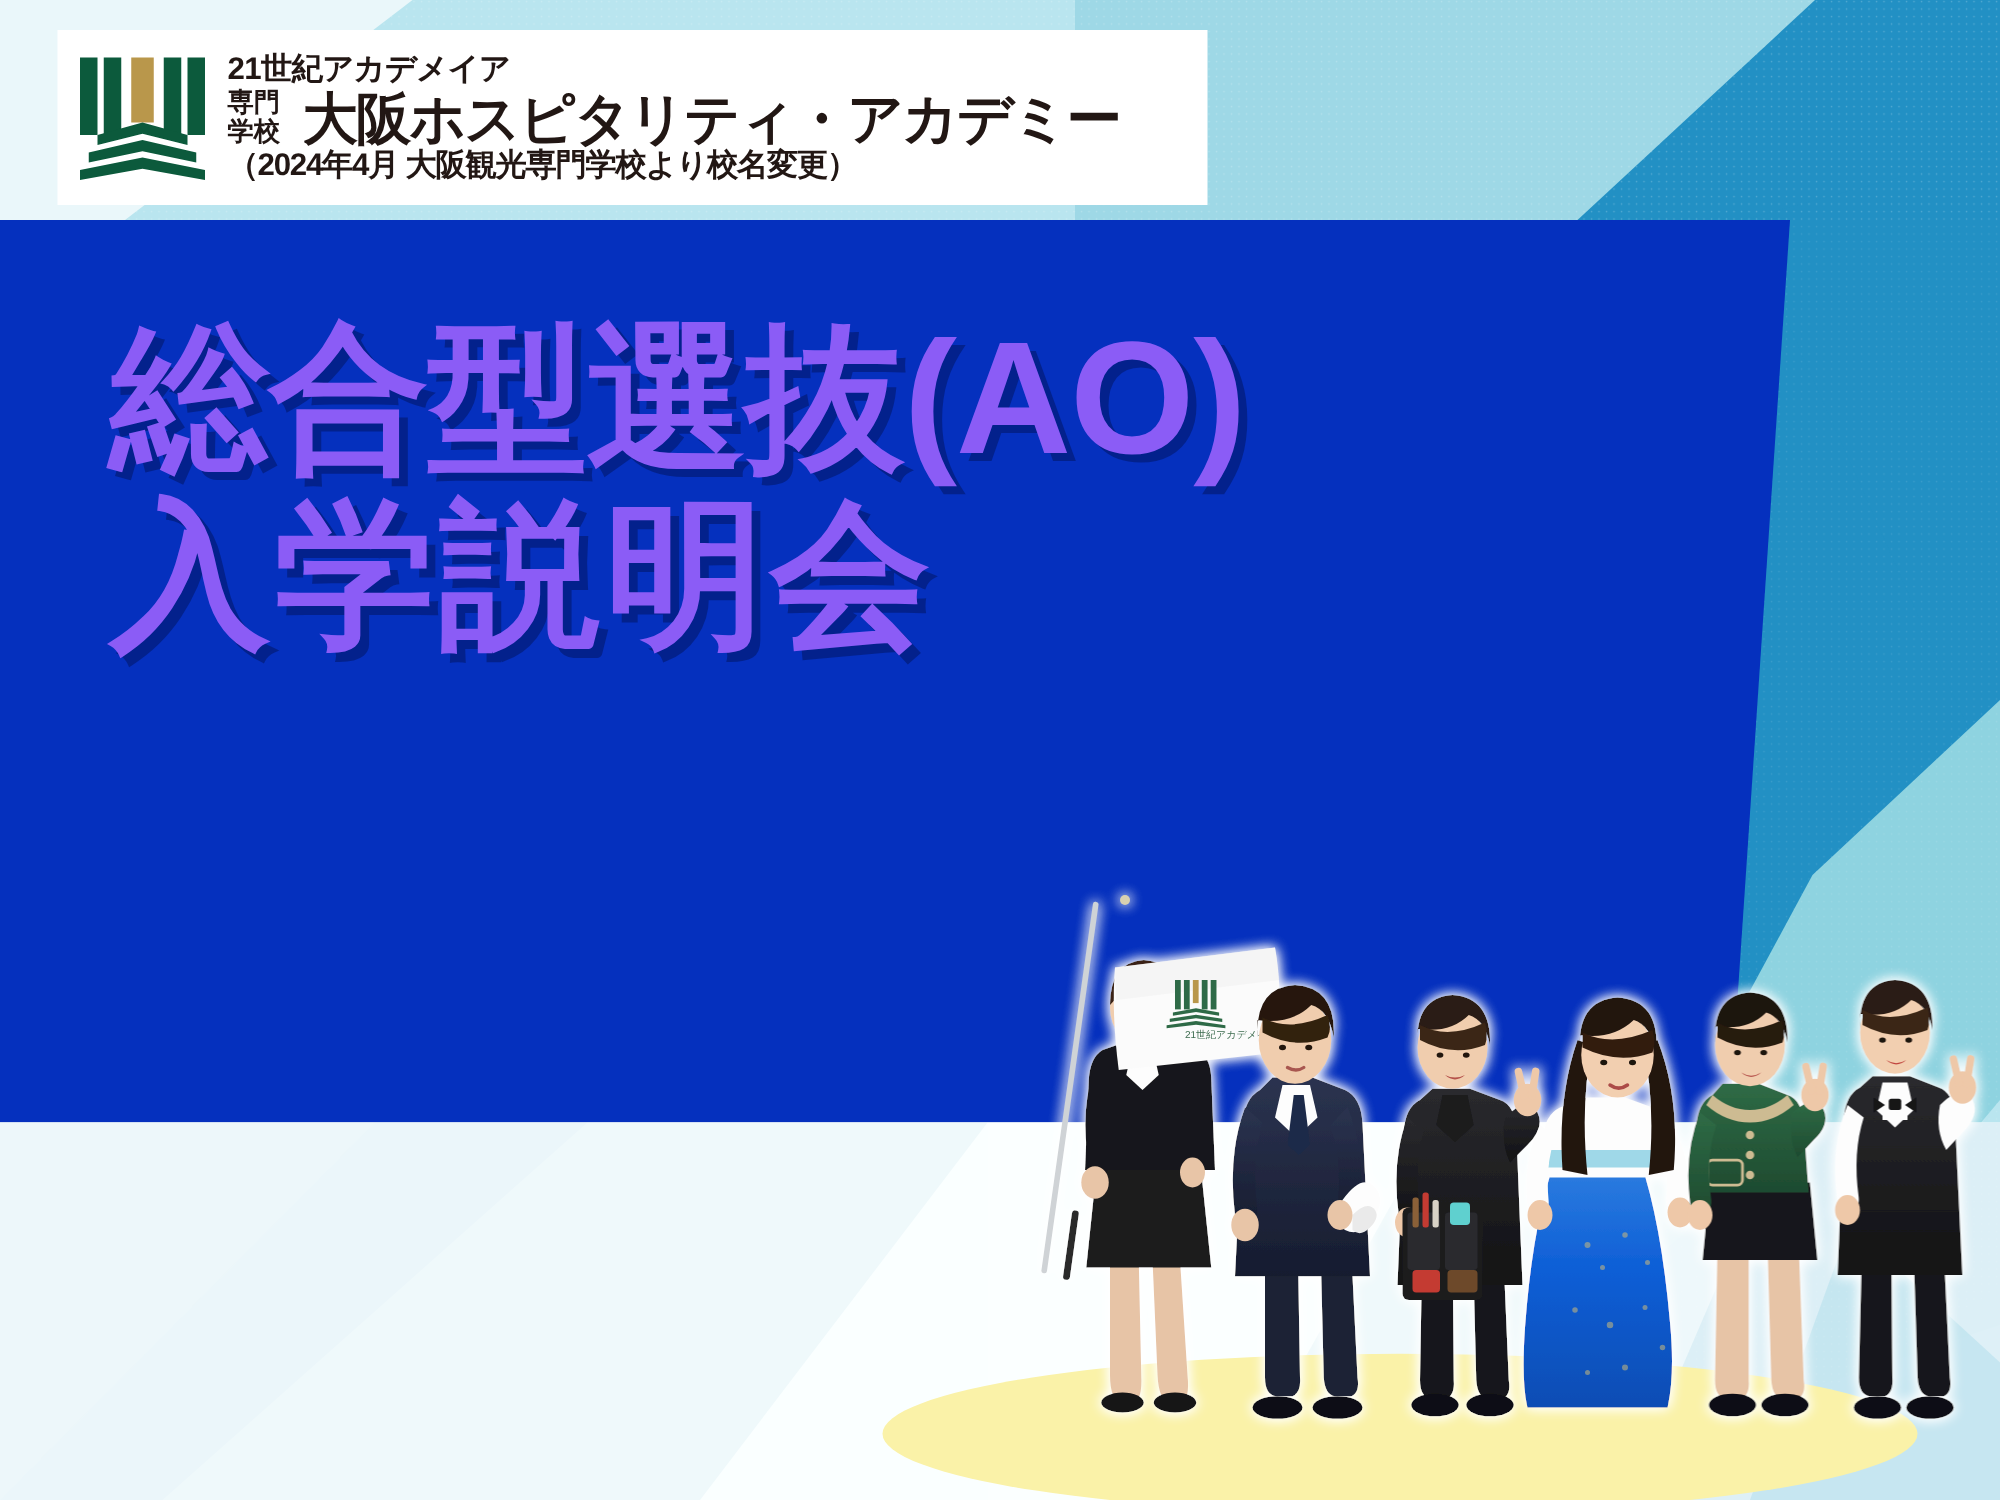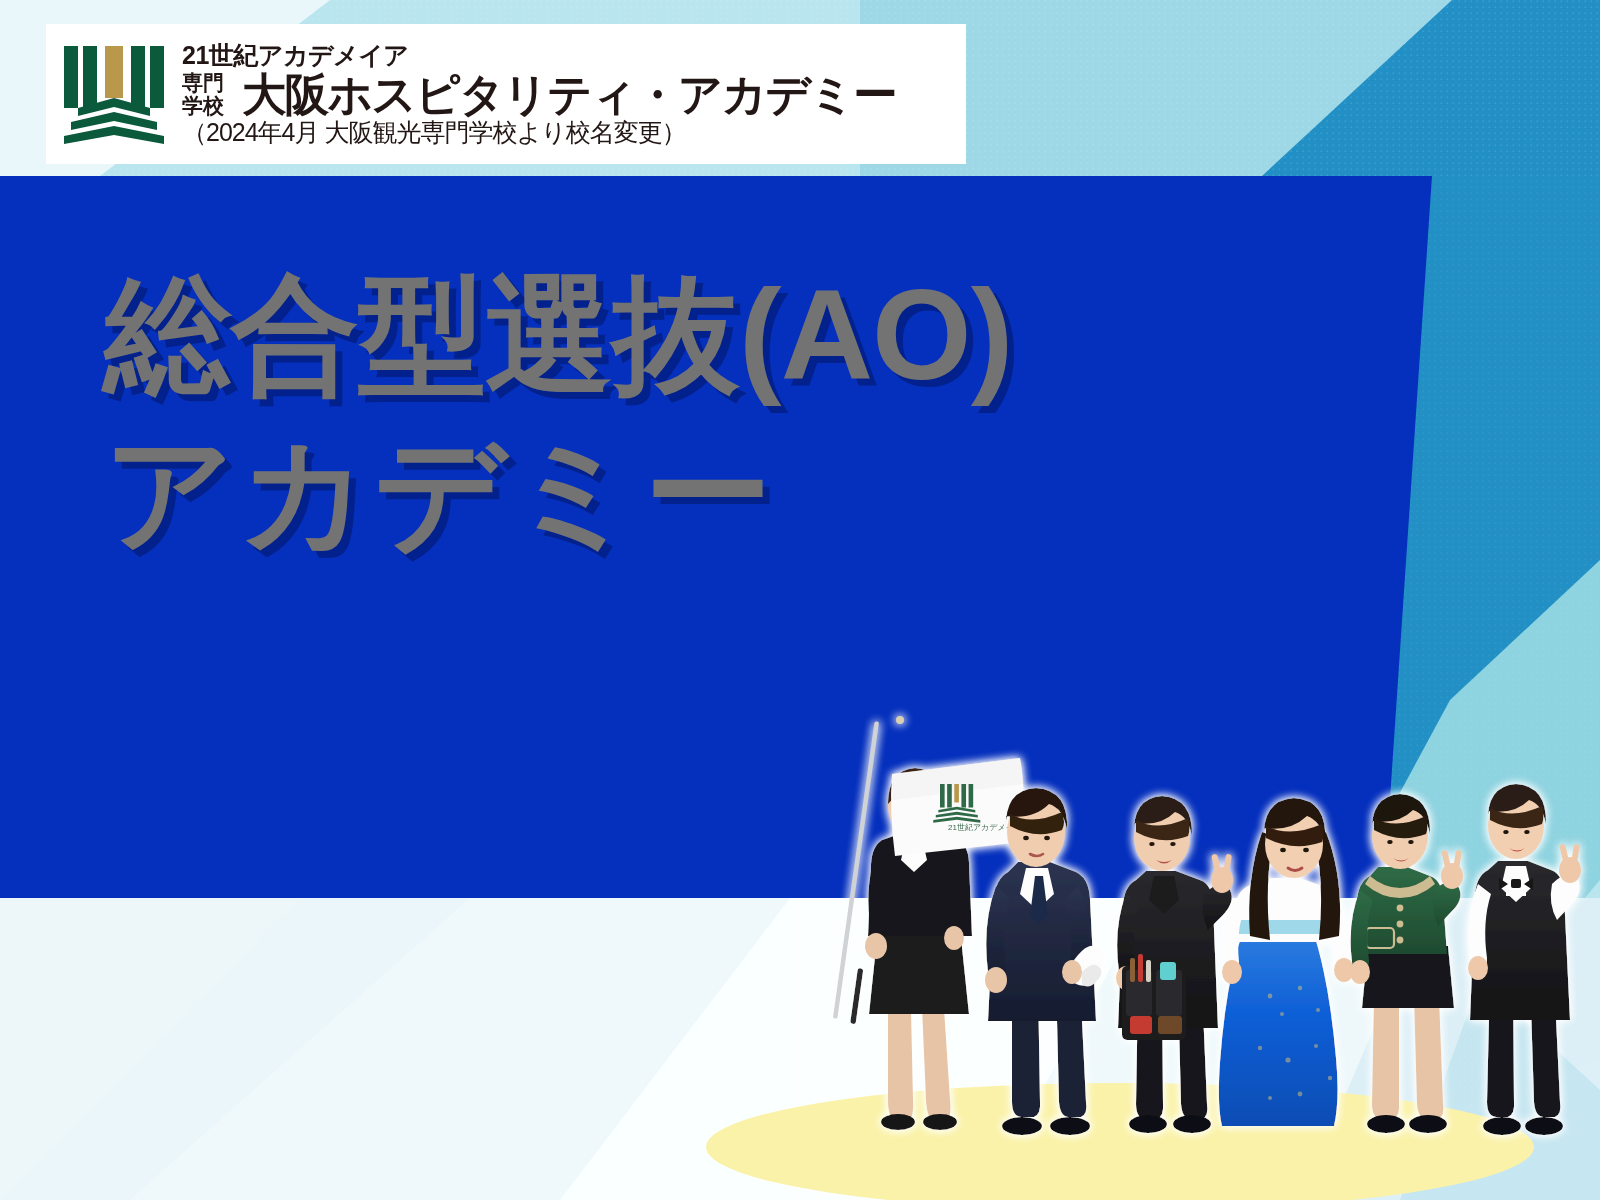--- a/index.html
+++ b/index.html
@@ -38,34 +38,34 @@
   .logo-prefix{
     display:flex;flex-direction:column;font-size:21px;font-weight:800;
     color:#221714;line-height:1.06;letter-spacing:0px;margin-right:18px;
   }
   .logo-name{
     font-size:45px;font-weight:800;color:#221714;
     letter-spacing:-1.5px;white-space:nowrap;line-height:1;
     transform:scaleX(0.985);transform-origin:left center;
   }
   .logo-note{
-    font-size:25px;font-weight:400;color:#221714;letter-spacing:-1px;white-space:nowrap;
+    font-size:25px;font-weight:700;color:#221714;letter-spacing:-1px;white-space:nowrap;
   }
 
   
   #headline{position:absolute;left:88px;top:245px;z-index:7;}
   .eyebrow{
     font-size:62px;font-weight:700;color:#ffffff;line-height:1.08;
     letter-spacing:1px;white-space:nowrap;
     text-shadow:5px 5px 0 rgba(2,22,98,.55);
     margin:0 0 22px 0;
   }
   .big-line{
-    font-size:128px;font-weight:800;color:#737373;line-height:1.16;
-    letter-spacing:-1px;white-space:nowrap;margin:16px;
+    font-size:128px;font-weight:800;color:#8b5cf6;line-height:1.16;
+    letter-spacing:-1px;white-space:nowrap;margin:0;
     text-shadow:7px 7px 0 rgba(2,22,98,.55);
   }
   .big-line.second{margin-top:-6px;letter-spacing:4px;}
 
   
   #stage-ellipse{
     position:absolute;left:706px;top:1083px;width:828px;height:128px;
     background:#faf2a8;border-radius:50%;z-index:5;
   }
 
@@ -111,21 +111,21 @@
     <polygon points="1480,980 1600,1090 1600,1200 1400,1200" fill="#bfe3ef" opacity="0.8"></polygon>
 
     <polygon points="330,0 1600,0 1600,176 100,176" fill="url(#dots)" opacity="0.5"></polygon>
     <polygon points="1430,176 1600,176 1600,1030 1320,1200 1265,760" fill="url(#dots)" opacity="0.25"></polygon>
   </svg>
 
   <div id="blue-panel"></div>
 
   <div id="headline">
     <p class="big-line">総合型選抜(AO)</p>
-    <p class="big-line second">アカデミー</p>
+    <p class="big-line second">入学説明会</p>
   </div>
 
   <div id="stage-ellipse"></div>
 
   <svg id="students" viewBox="0 0 770 520" preserveAspectRatio="none" aria-hidden="true">
     <defs>
       <filter id="glow" x="-25%" y="-25%" width="150%" height="150%">
         <feGaussianBlur stdDeviation="5" result="b"></feGaussianBlur>
         <feFlood flood-color="#ffffff" flood-opacity="0.95"></feFlood>
         <feComposite in2="b" operator="in" result="g"></feComposite>

